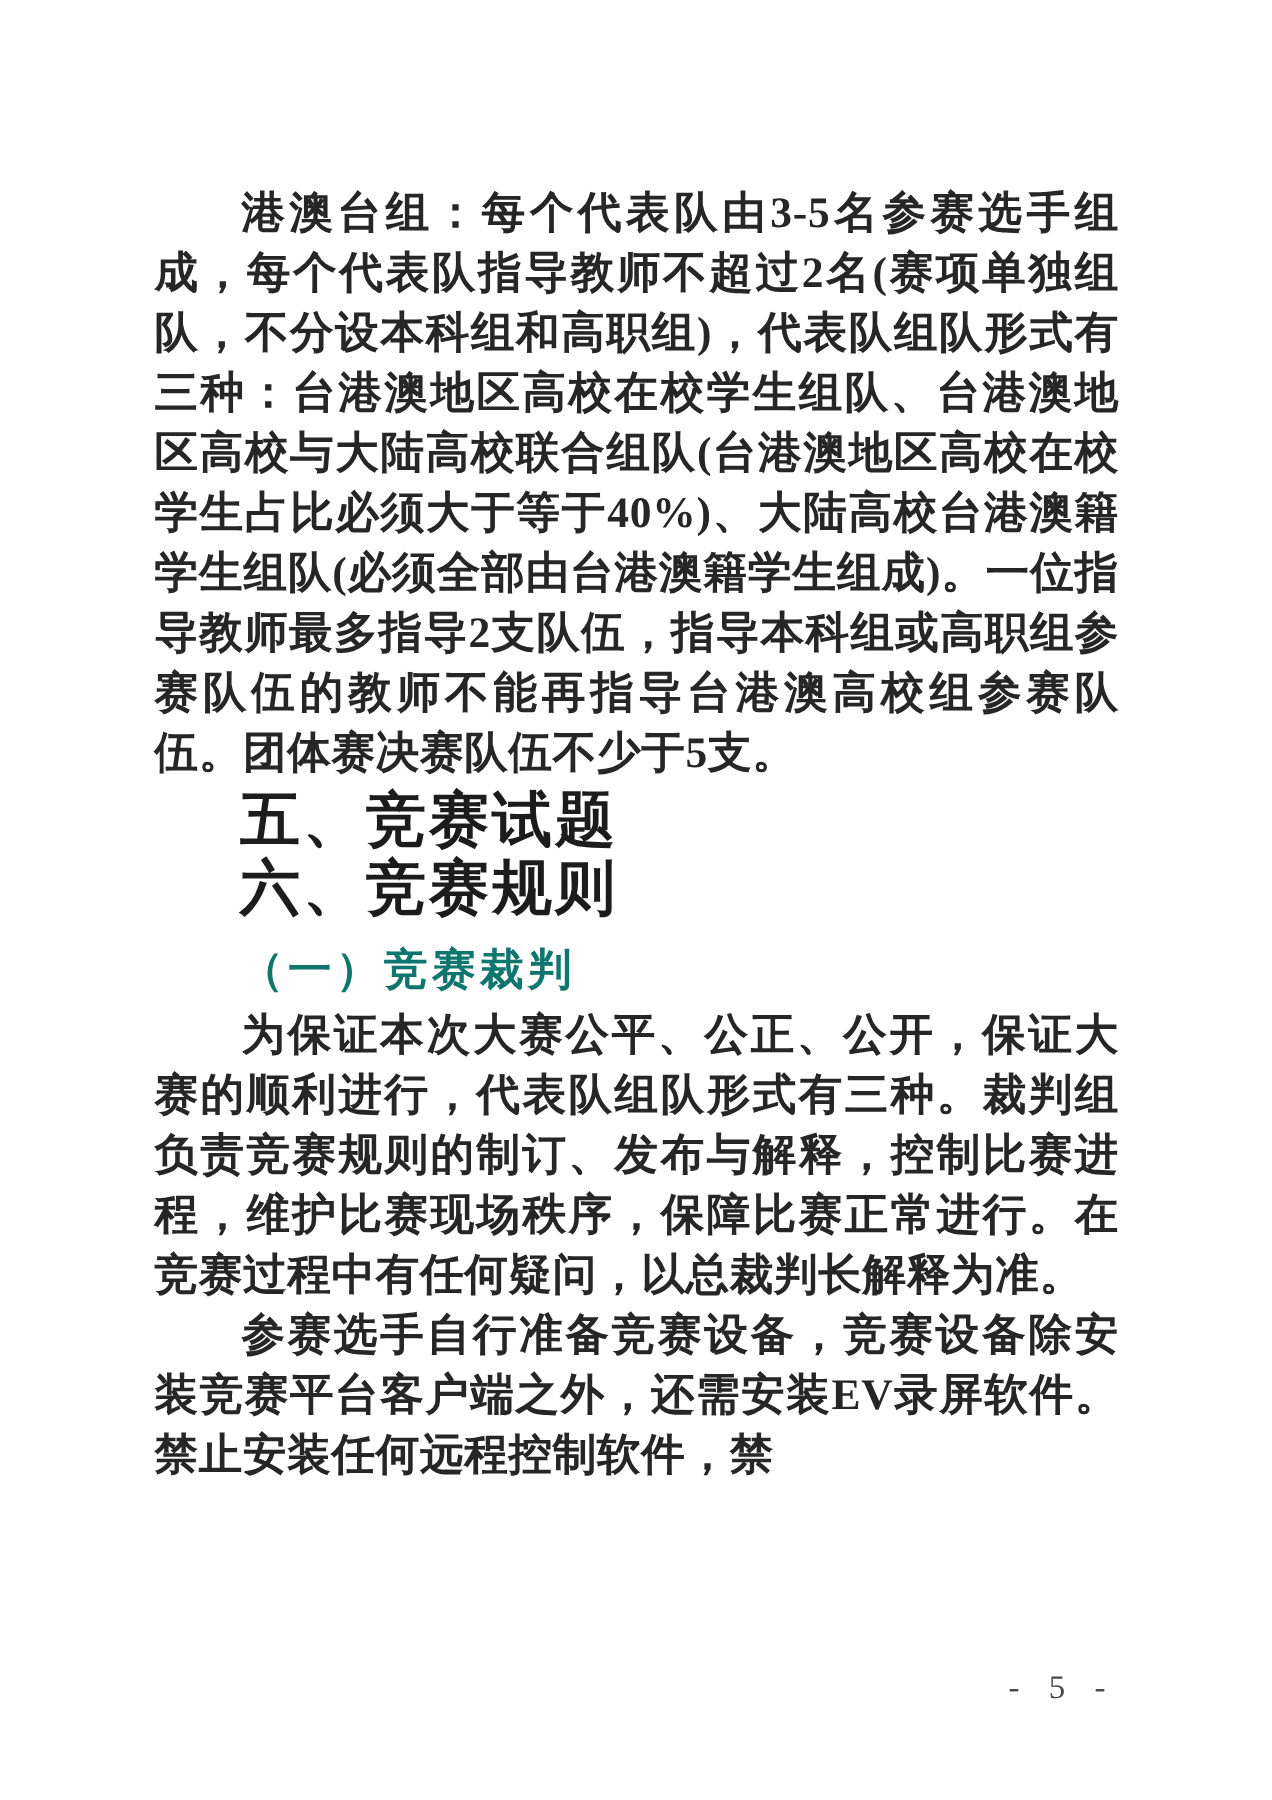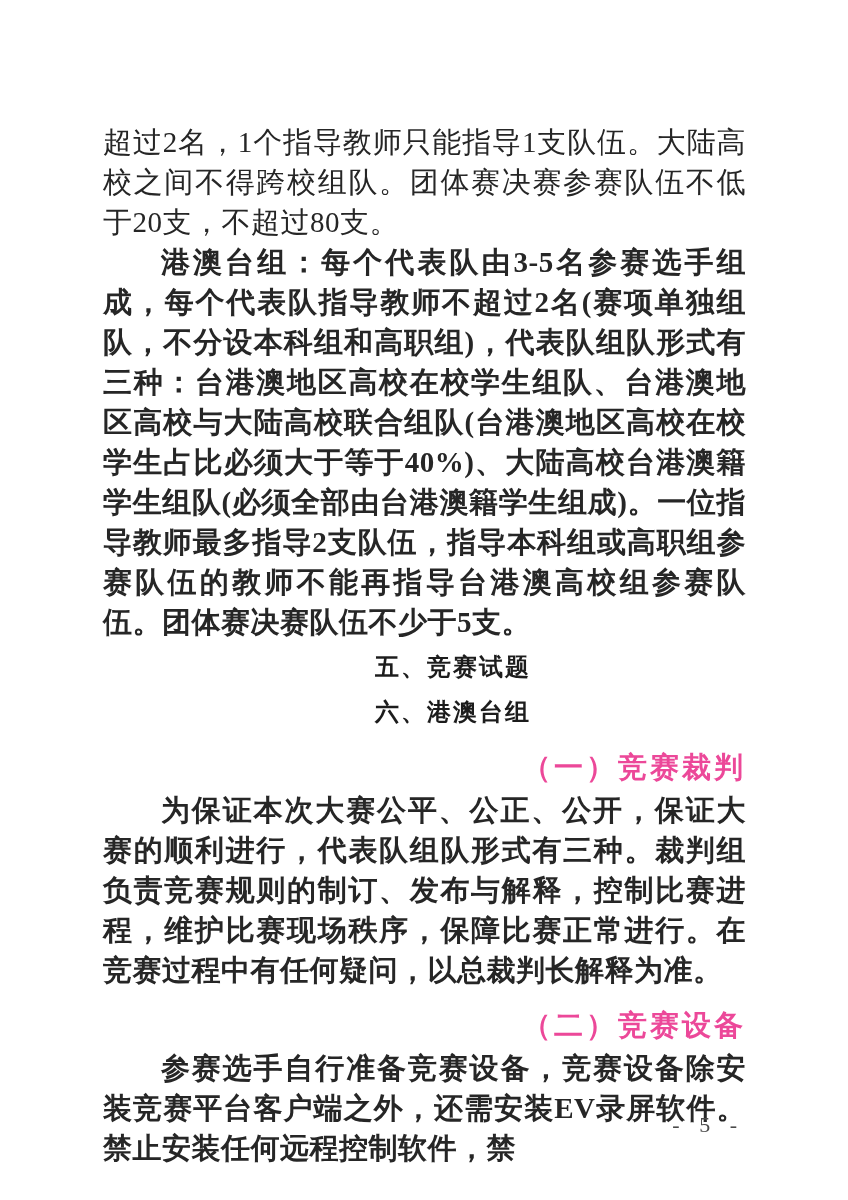--- a/index.html
+++ b/index.html
@@ -32,68 +32,64 @@
     letter-spacing: 0.5px;
   }
   .para.indent {
     text-indent: 58px;
     font-weight: bold;
   }
   .heading-1 {
     margin: 5px 0 5px 0;
     padding-left: 57px;
     font-family: "Liberation Sans", "DejaVu Sans", sans-serif;
-    font-size: 24px;
+    font-size: 40px;
     line-height: 40px;
     font-weight: bold;
     color: #1c1c1c;
     letter-spacing: 2px;
-    text-align: center;
   }
   .heading-2 {
     margin: 15px 0 3px 0;
     padding-left: 57px;
     font-family: "Liberation Serif", "DejaVu Serif", serif;
     font-size: 29px;
     line-height: 40px;
     font-weight: bold;
-    color: #ec4899;
+    color: #0f766e;
     letter-spacing: 3px;
-    text-align: right;
   }
   .page-footer {
     position: absolute;
     top: 1112px;
     right: 104px;
     font-size: 22px;
     line-height: 26px;
     color: #4a4a4a;
     letter-spacing: 7px;
     font-family: "Liberation Serif", "DejaVu Serif", serif;
   }
 </style>
 </head>
 <body>
 
 <div class="page">
   <div class="content">
 
-    <p class="para">超过2名，1个指导教师只能指导1支队伍。大陆高校之间不得跨校组队。团体赛决赛参赛队伍不低于20支，不超过80支。</p>
 
     <p class="para indent">港澳台组：每个代表队由3-5名参赛选手组成，每个代表队指导教师不超过2名(赛项单独组队，不分设本科组和高职组)，代表队组队形式有三种：台港澳地区高校在校学生组队、台港澳地区高校与大陆高校联合组队(台港澳地区高校在校学生占比必须大于等于40%)、大陆高校台港澳籍学生组队(必须全部由台港澳籍学生组成)。一位指导教师最多指导2支队伍，指导本科组或高职组参赛队伍的教师不能再指导台港澳高校组参赛队伍。团体赛决赛队伍不少于5支。</p>
 
     <h2 class="heading-1">五、竞赛试题</h2>
 
 
-    <h2 class="heading-1">六、港澳台组</h2>
+    <h2 class="heading-1">六、竞赛规则</h2>
 
     <h3 class="heading-2">（一）竞赛裁判</h3>
 
     <p class="para indent">为保证本次大赛公平、公正、公开，保证大赛的顺利进行，代表队组队形式有三种。裁判组负责竞赛规则的制订、发布与解释，控制比赛进程，维护比赛现场秩序，保障比赛正常进行。在竞赛过程中有任何疑问，以总裁判长解释为准。</p>
 
-    <h3 class="heading-2">（二）竞赛设备</h3>
 
     <p class="para indent">参赛选手自行准备竞赛设备，竞赛设备除安装竞赛平台客户端之外，还需安装EV录屏软件。禁止安装任何远程控制软件，禁</p>
 
   </div>
 
   <div class="page-footer">- 5 -</div>
 </div>
 
 </body></html>

